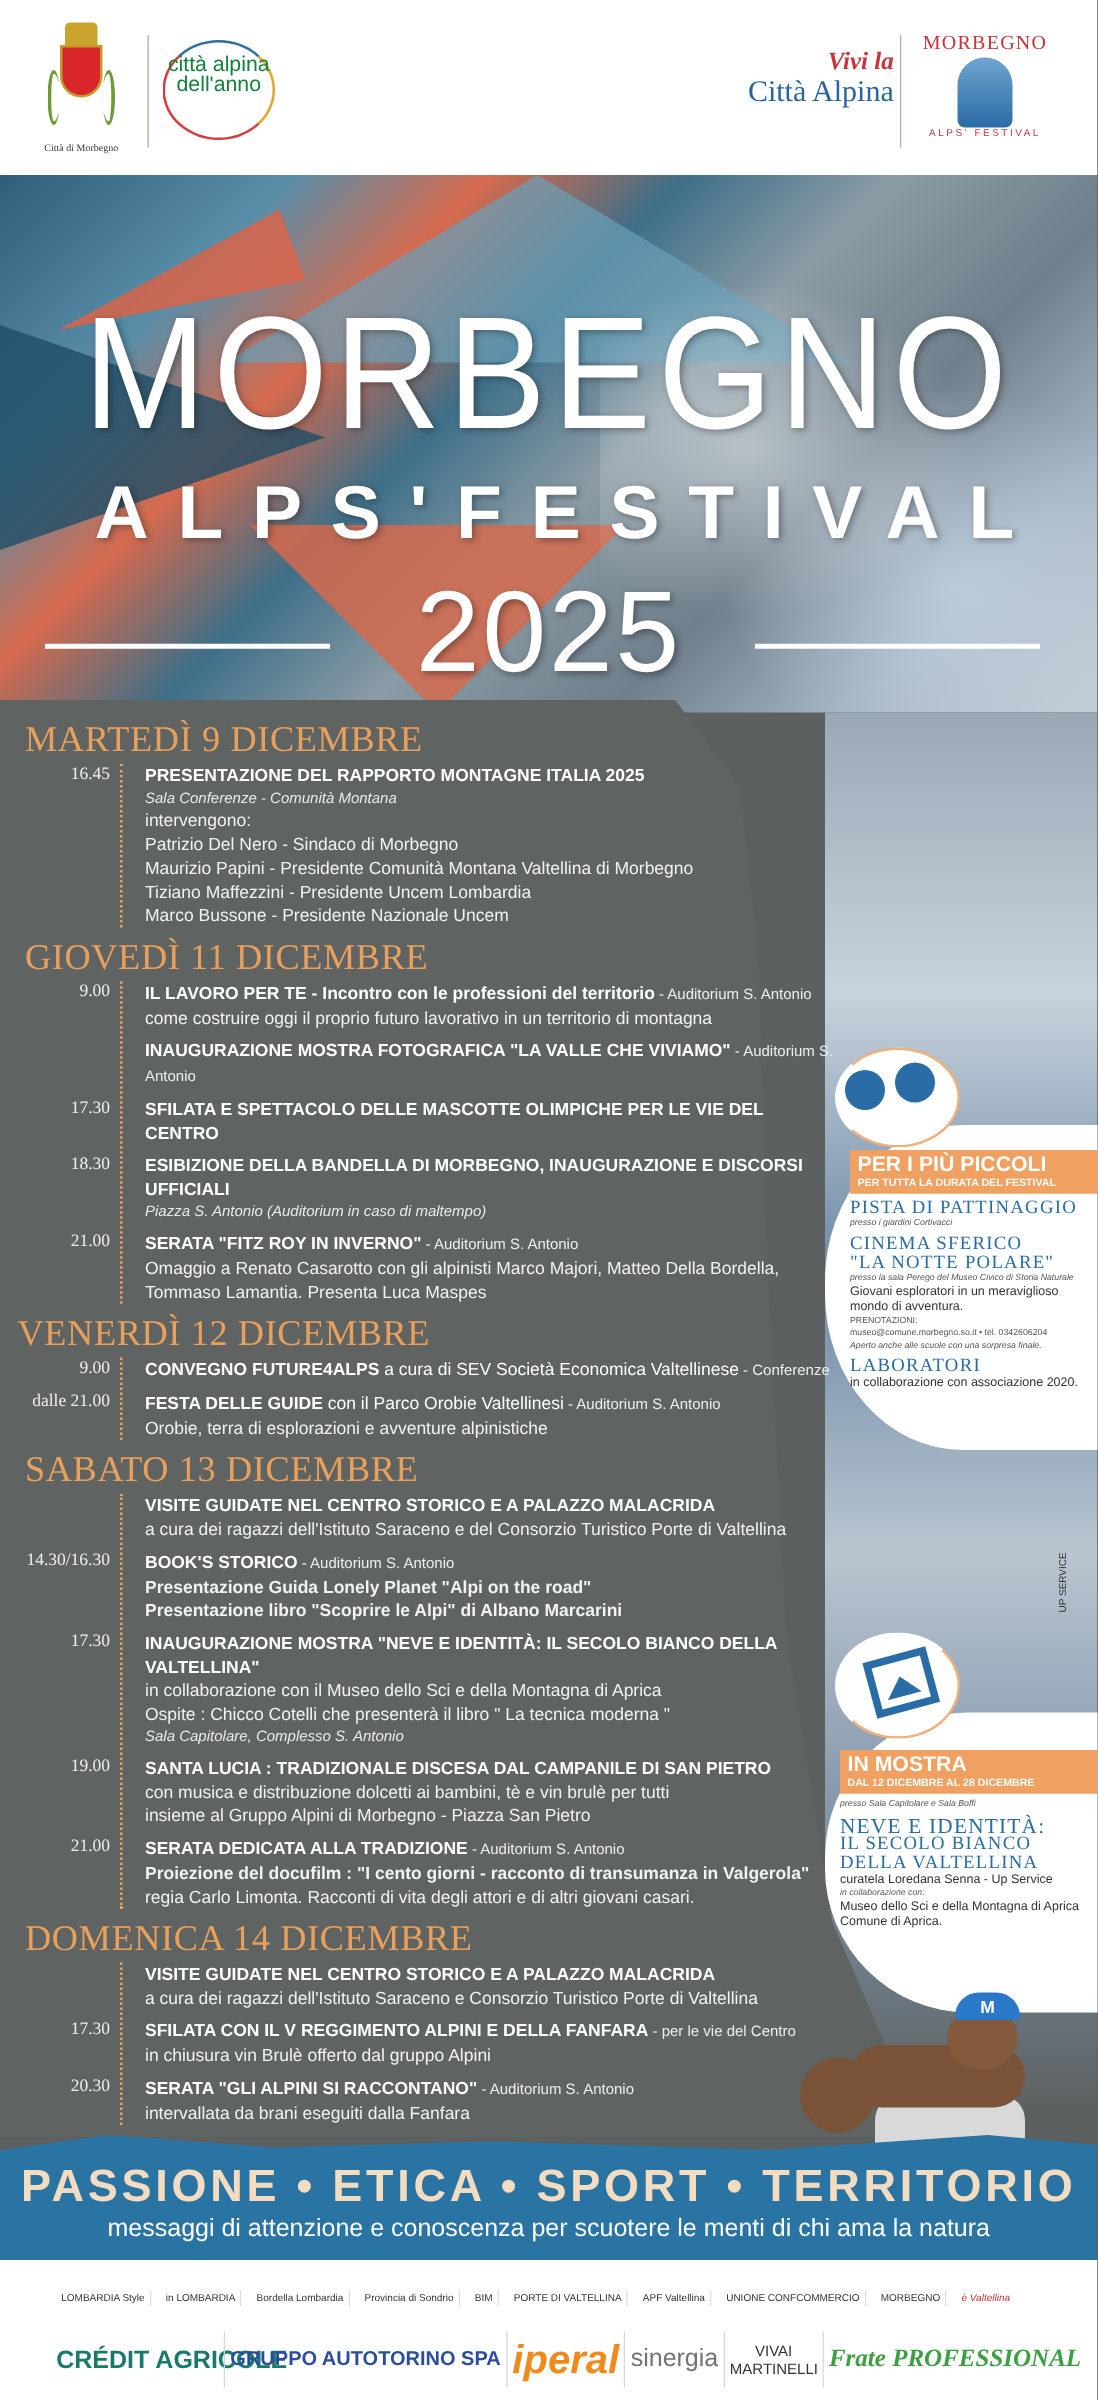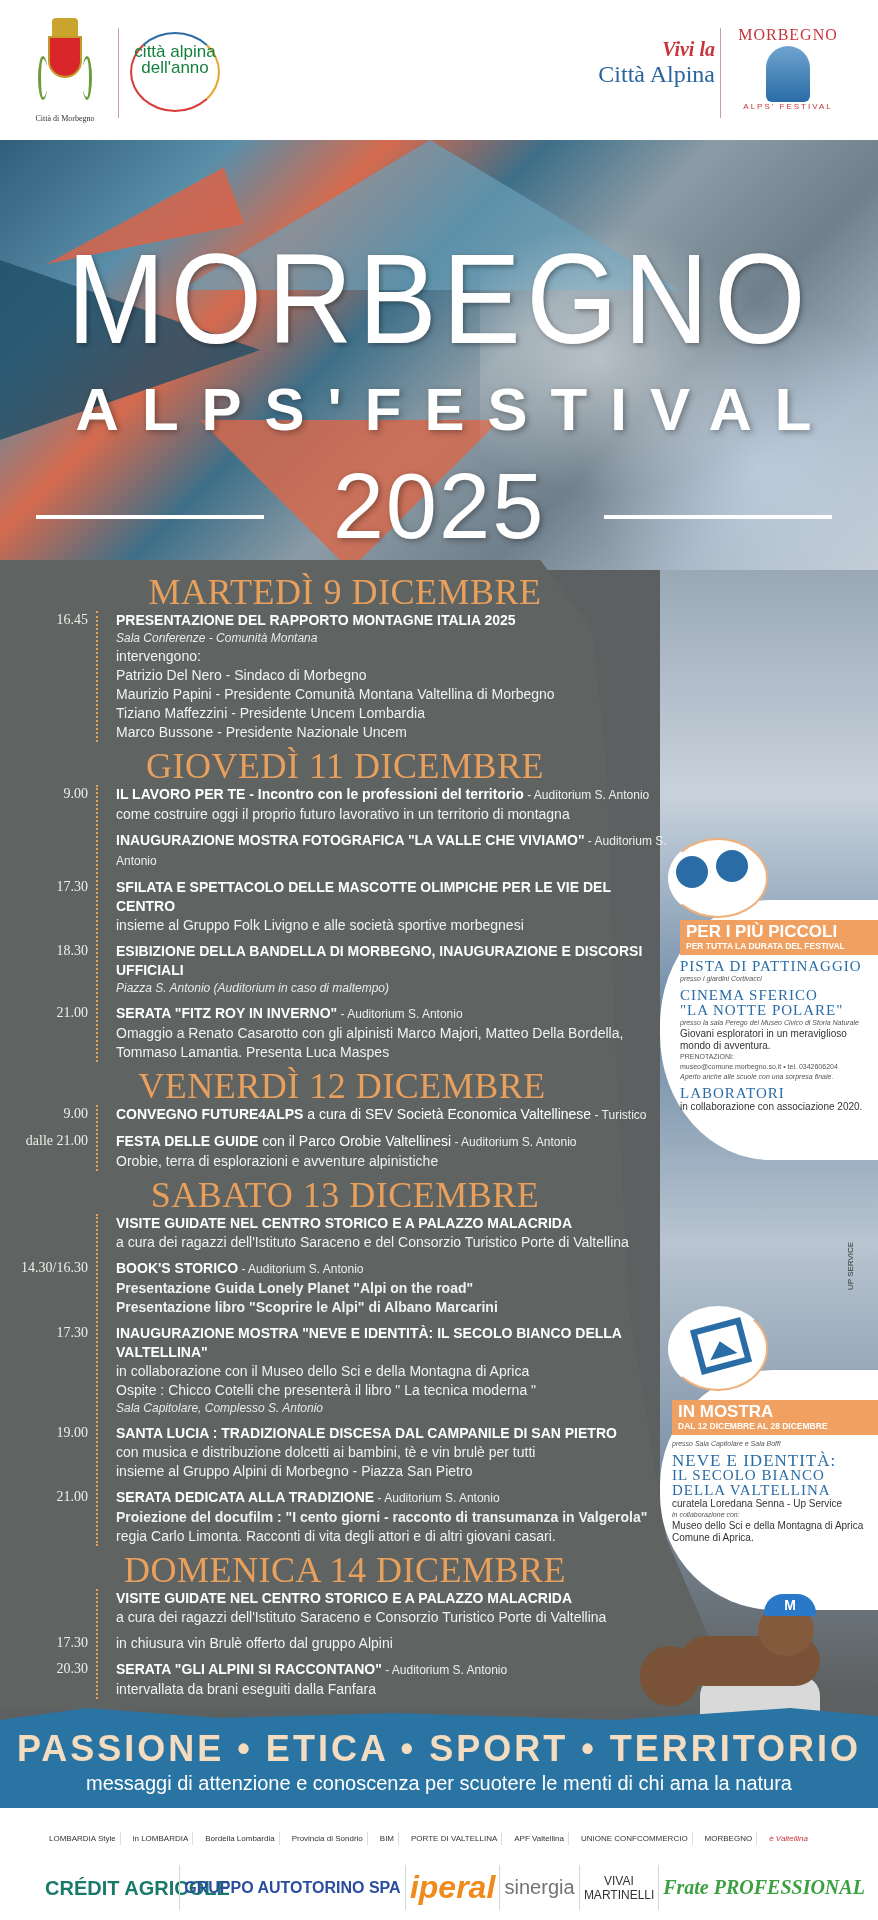--- a/index.html
+++ b/index.html
@@ -35,21 +35,21 @@
   .title-main { position: absolute; left: 0; top: 95px; width: 878px; text-align: center; font-family: "Liberation Sans Narrow", "Liberation Sans", sans-serif; font-weight: normal; font-size: 128px; line-height: 128px; color: #ffffff; letter-spacing: 6px; text-shadow: 2px 2px 6px rgba(0,0,0,.35); transform: scaleX(0.92); }
   .title-sub { position: absolute; left: 16px; top: 240px; width: 878px; text-align: center; font-weight: bold; font-size: 60px; line-height: 60px; color: #ffffff; letter-spacing: 23px; text-shadow: 2px 2px 6px rgba(0,0,0,.35); }
   .title-year { position: absolute; left: 0; top: 320px; width: 878px; text-align: center; font-size: 92px; line-height: 92px; color: #ffffff; letter-spacing: 2px; text-shadow: 2px 2px 6px rgba(0,0,0,.35); }
   .rule { position: absolute; top: 375px; height: 4px; width: 228px; background: #ffffff; }
 
   
   .right-art { position: absolute; left: 660px; top: 570px; width: 218px; height: 1120px; background: linear-gradient(180deg, #9aa8b6 0%, #c8d2dc 20%, #6e8aa6 40%, #b9c5d0 60%, #7f93a8 80%, #5d6060 100%); }
   .panel { position: absolute; left: 0; top: 560px; width: 740px; height: 1150px; background: #5f6362; clip-path: polygon(0 0, 73% 0, 80% 6%, 82% 18%, 83% 40%, 85% 65%, 90% 85%, 100% 100%, 0 100%); }
   .programme { position: absolute; left: 0; top: 575px; width: 670px; }
   .day { position: relative; margin-left: 20px; }
-  .day-title { font-family: "Liberation Serif", serif; color: #e9a05c; font-size: 36px; line-height: 34px; letter-spacing: 0.5px; text-align: center; }
+  .day-title { font-family: "Liberation Serif", serif; color: #e9a05c; font-size: 29px; line-height: 34px; letter-spacing: 0.5px; }
   .events { margin-left: 76px; border-left: 2px dotted #e9a05c; padding-left: 18px; margin-top: 2px; }
   .event { position: relative; margin-bottom: 7px; }
   .time { position: absolute; left: -112px; width: 84px; text-align: right; font-family: "Liberation Serif", serif; color: #f0efe9; font-size: 14px; top: 1px; }
   .ev-title { font-family: "Liberation Sans Narrow", "Liberation Sans", sans-serif; font-weight: bold; color: #ffffff; font-size: 14px; line-height: 19px; }
   .ev-loc { font-weight: normal; font-size: 12px; color: #eeeeee; }
   .ev-line { font-family: "Liberation Sans Narrow", "Liberation Sans", sans-serif; color: #f2f2f2; font-size: 14px; line-height: 19px; }
   .ev-italic { font-style: italic; color: #eaeaea; font-size: 12px; line-height: 17px; }
 
   
   .bubble { position: absolute; background: #ffffff; border-radius: 50%; }
@@ -161,42 +161,41 @@
         <span class="time">9.00</span>
         <div class="ev-title"><span>IL LAVORO PER TE - Incontro con le professioni del territorio</span><span class="ev-loc"> - Auditorium S. Antonio</span></div>
         <div class="ev-line">come costruire oggi il proprio futuro lavorativo in un territorio di montagna</div>
       </div>
       <div class="event">
         <div class="ev-title"><span>INAUGURAZIONE MOSTRA FOTOGRAFICA "LA VALLE CHE VIVIAMO"</span><span class="ev-loc"> - Auditorium S. Antonio</span></div>
       </div>
       <div class="event">
         <span class="time">17.30</span>
         <div class="ev-title">SFILATA E SPETTACOLO DELLE MASCOTTE OLIMPICHE PER LE VIE DEL CENTRO</div>
-        <div class="ev-line">insieme al Gruppo Folk Livigno e alle società sportive morbegnesi</div>
       </div>
       <div class="event">
         <span class="time">18.30</span>
         <div class="ev-title">ESIBIZIONE DELLA BANDELLA DI MORBEGNO, INAUGURAZIONE E DISCORSI UFFICIALI</div>
         <div class="ev-italic">Piazza S. Antonio (Auditorium in caso di maltempo)</div>
       </div>
       <div class="event">
         <span class="time">21.00</span>
         <div class="ev-title"><span>SERATA "FITZ ROY IN INVERNO"</span><span class="ev-loc"> - Auditorium S. Antonio</span></div>
         <div class="ev-line">Omaggio a Renato Casarotto con gli alpinisti Marco Majori, Matteo Della Bordella,</div>
         <div class="ev-line">Tommaso Lamantia. Presenta Luca Maspes</div>
       </div>
     </div>
   </div>
 
   <div class="day" style="margin-top:6px; margin-left:14px">
     <div class="day-title">VENERDÌ 12 DICEMBRE</div>
     <div class="events" style="margin-left:82px">
       <div class="event">
         <span class="time">9.00</span>
-        <div class="ev-title"><span>CONVEGNO FUTURE4ALPS</span><span style="font-weight:normal"> a cura di SEV Società Economica Valtellinese</span><span class="ev-loc"> - Turistico</span></div>
+        <div class="ev-title"><span>CONVEGNO FUTURE4ALPS</span><span style="font-weight:normal"> a cura di SEV Società Economica Valtellinese</span><span class="ev-loc"> - Conferenze</span></div>
       </div>
       <div class="event">
         <span class="time">dalle 21.00</span>
         <div class="ev-title"><span>FESTA DELLE GUIDE</span><span style="font-weight:normal"> con il Parco Orobie Valtellinesi</span><span class="ev-loc"> - Auditorium S. Antonio</span></div>
         <div class="ev-line">Orobie, terra di esplorazioni e avventure alpinistiche</div>
       </div>
     </div>
   </div>
 
   <div class="day" style="margin-top:6px">
@@ -236,20 +235,21 @@
 
   <div class="day" style="margin-top:6px">
     <div class="day-title">DOMENICA 14 DICEMBRE</div>
     <div class="events">
       <div class="event">
         <div class="ev-title">VISITE GUIDATE NEL CENTRO STORICO E A PALAZZO MALACRIDA</div>
         <div class="ev-line">a cura dei ragazzi dell'Istituto Saraceno e Consorzio Turistico Porte di Valtellina</div>
       </div>
       <div class="event">
         <span class="time">17.30</span>
+        <div class="ev-title"><span>SFILATA CON IL V REGGIMENTO ALPINI E DELLA FANFARA</span><span class="ev-loc"> - per le vie del Centro</span></div>
         <div class="ev-line">in chiusura vin Brulè offerto dal gruppo Alpini</div>
       </div>
       <div class="event">
         <span class="time">20.30</span>
         <div class="ev-title"><span>SERATA "GLI ALPINI SI RACCONTANO"</span><span class="ev-loc"> - Auditorium S. Antonio</span></div>
         <div class="ev-line">intervallata da brani eseguiti dalla Fanfara</div>
       </div>
     </div>
   </div>
 </div>

